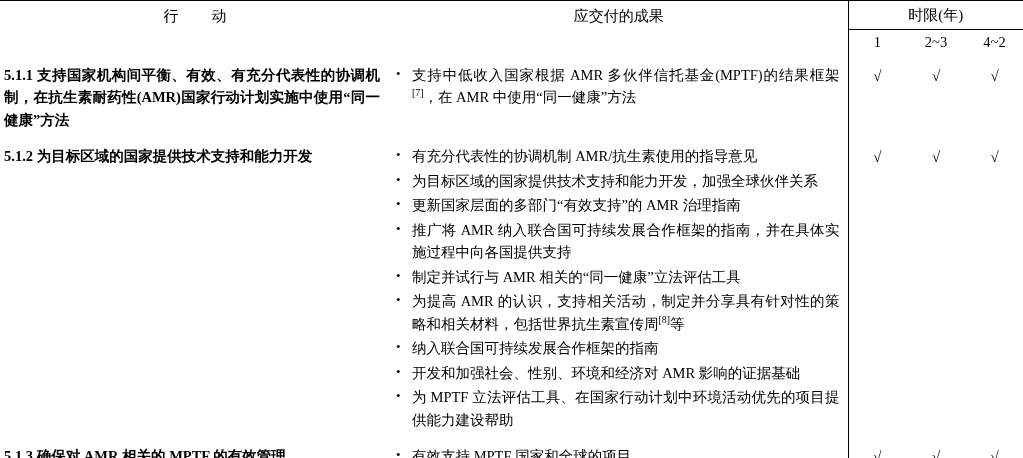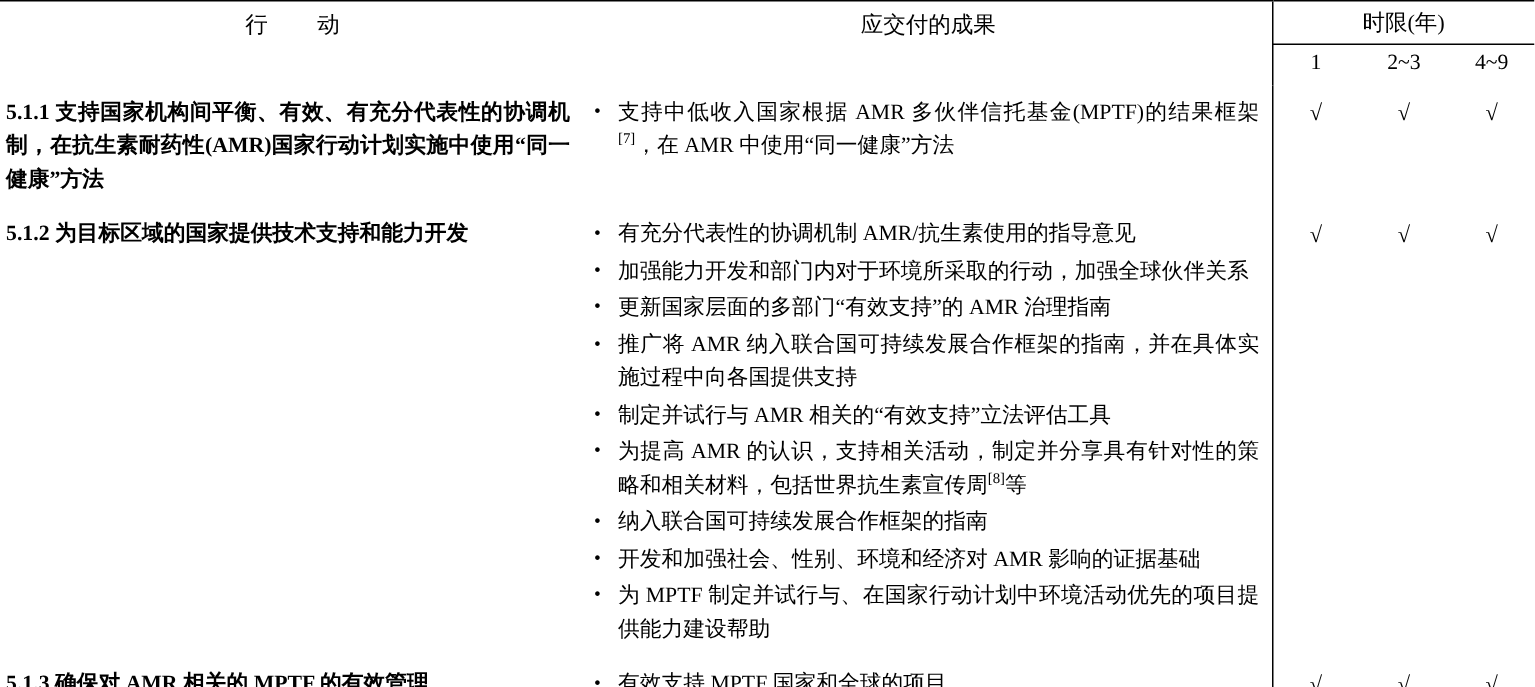--- a/index.html
+++ b/index.html
@@ -134,21 +134,21 @@
       </th>
     </tr>
     <tr class="hdr-row">
       <th class="head-year-sub vline-left">
         <span>1</span>
       </th>
       <th class="head-year-sub">
         <span>2~3</span>
       </th>
       <th class="head-year-sub">
-        <span>4~9</span>
+        <span>4~2</span>
       </th>
     </tr>
   </thead>
   <tbody>
 
     <tr>
       <td class="action-cell">
         <span>5.1.1 支持国家机构间平衡、有效、有充分代表性的协调机制，在抗生素耐药性(AMR)国家行动计划实施中使用“同一健康”方法</span>
       </td>
       <td class="deliver-cell">
@@ -167,28 +167,28 @@
       </td>
     </tr>
 
     <tr>
       <td class="action-cell">
         <span>5.1.2 为目标区域的国家提供技术支持和能力开发</span>
       </td>
       <td class="deliver-cell">
         <ul class="bullets">
           <li>有充分代表性的协调机制 AMR/抗生素使用的指导意见</li>
-          <li>加强能力开发和部门内对于环境所采取的行动，加强全球伙伴关系</li>
+          <li>为目标区域的国家提供技术支持和能力开发，加强全球伙伴关系</li>
           <li>更新国家层面的多部门“有效支持”的 AMR 治理指南</li>
           <li>推广将 AMR 纳入联合国可持续发展合作框架的指南，并在具体实施过程中向各国提供支持</li>
-          <li>制定并试行与 AMR 相关的“有效支持”立法评估工具</li>
+          <li>制定并试行与 AMR 相关的“同一健康”立法评估工具</li>
           <li>为提高 AMR 的认识，支持相关活动，制定并分享具有针对性的策略和相关材料，包括世界抗生素宣传周<sup>[8]</sup>等</li>
           <li>纳入联合国可持续发展合作框架的指南</li>
           <li>开发和加强社会、性别、环境和经济对 AMR 影响的证据基础</li>
-          <li>为 MPTF 制定并试行与、在国家行动计划中环境活动优先的项目提供能力建设帮助</li>
+          <li>为 MPTF 立法评估工具、在国家行动计划中环境活动优先的项目提供能力建设帮助</li>
         </ul>
       </td>
       <td class="check-cell vline-left">
         <span class="check">√</span>
       </td>
       <td class="check-cell">
         <span class="check">√</span>
       </td>
       <td class="check-cell">
         <span class="check">√</span>

